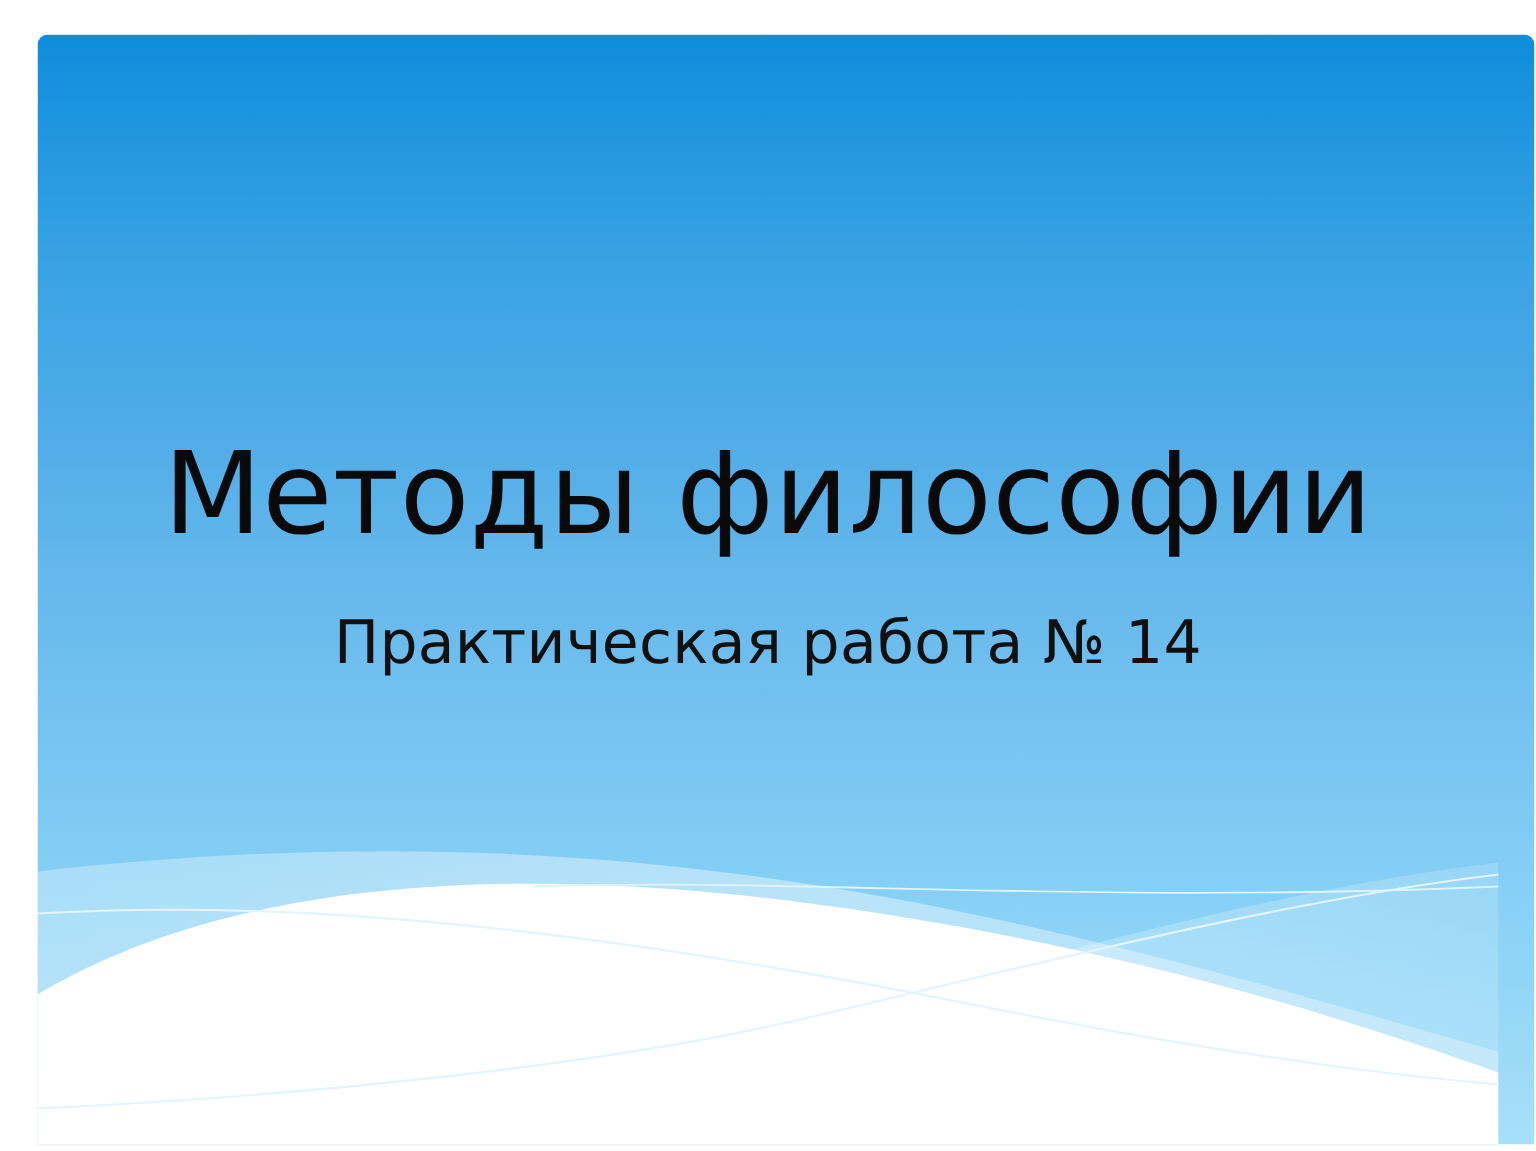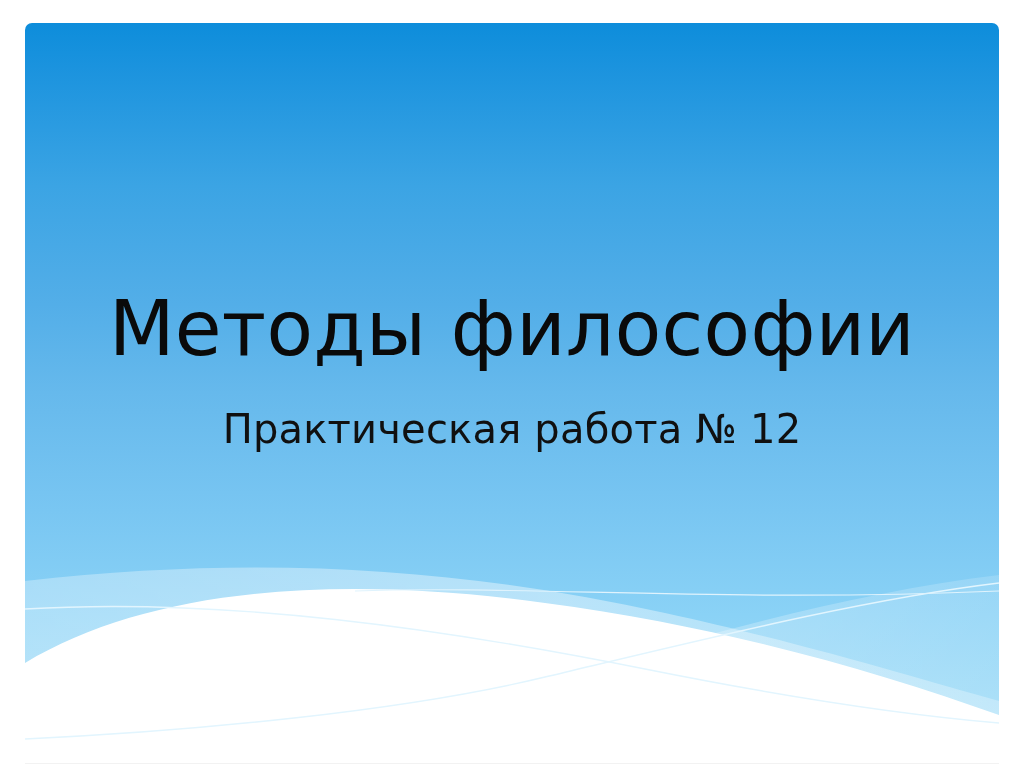--- a/index.html
+++ b/index.html
@@ -25,20 +25,21 @@
   
   .slide {
     position: absolute;
     left: 25px;
     top: 23px;
     width: 974px;
     height: 740px;
     overflow: hidden;
     border-radius: 7px 7px 0 0;
     background: #ffffff;
+    padding-left: 24px;
   }
 
   
   .slide-bg {
     position: absolute;
     inset: 0;
     background: linear-gradient(
       to bottom,
       #0d8ddb 0%,
       #1b93de 6%,
@@ -133,19 +134,19 @@
 
       <path d="M 0,200 C 120,128 300,110 520,140 C 700,164 850,208 974,252 L 974,300 L 0,300 Z" fill="#ffffff"></path>
 
       <path d="M 0,146 C 200,134 420,166 620,206 C 760,234 880,252 974,260" fill="none" stroke="#e2f5fe" stroke-width="1.4"></path>
       <path d="M 974,120 C 840,136 680,176 520,214 C 380,248 170,268 0,276" fill="none" stroke="#e2f5fe" stroke-width="1.4"></path>
       <path d="M 330,128 C 500,122 700,140 974,128" fill="none" stroke="#dff3fd" stroke-width="1.2"></path>
     </svg>
 
     <h1 class="slide-title">Методы философии</h1>
 
-    <p class="slide-subtitle">Практическая работа № 12</p>
+    <p class="slide-subtitle">Практическая работа № 14</p>
 
   </div>
 
   <div class="page-rule"></div>
 
 </div>
 
 </body></html>

